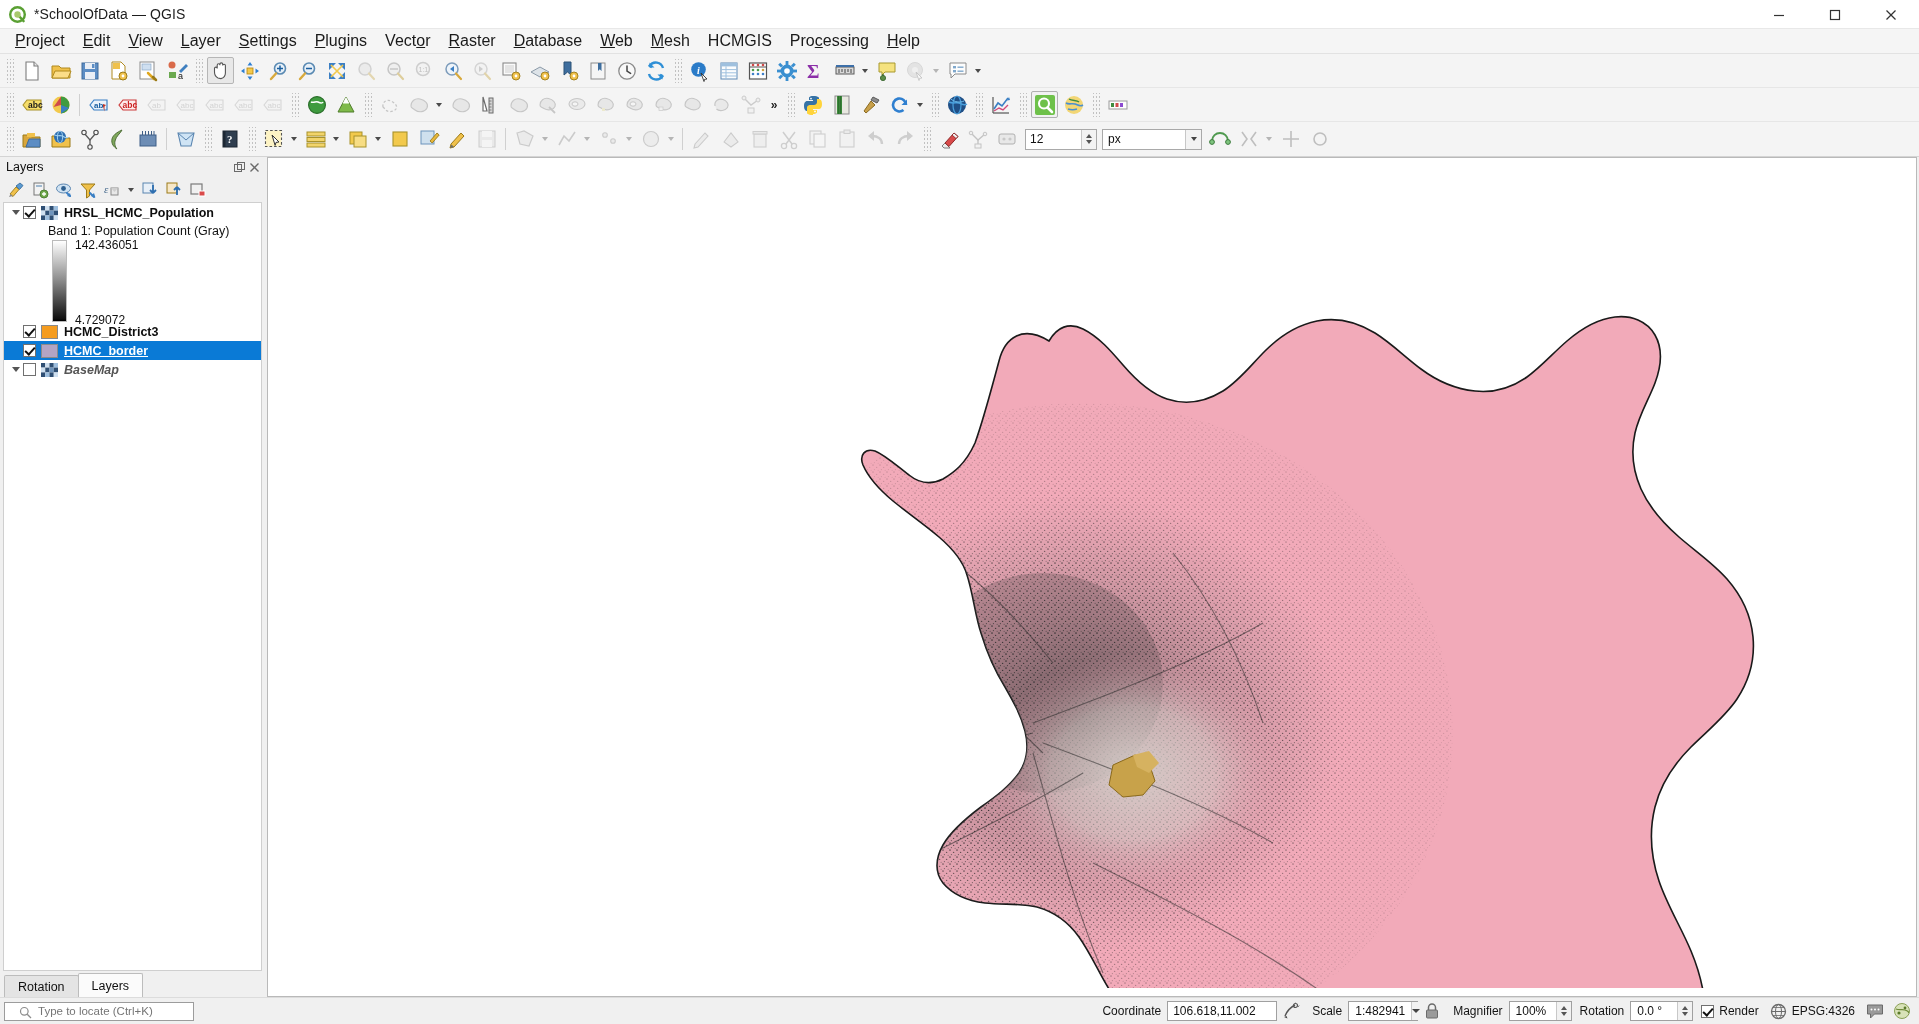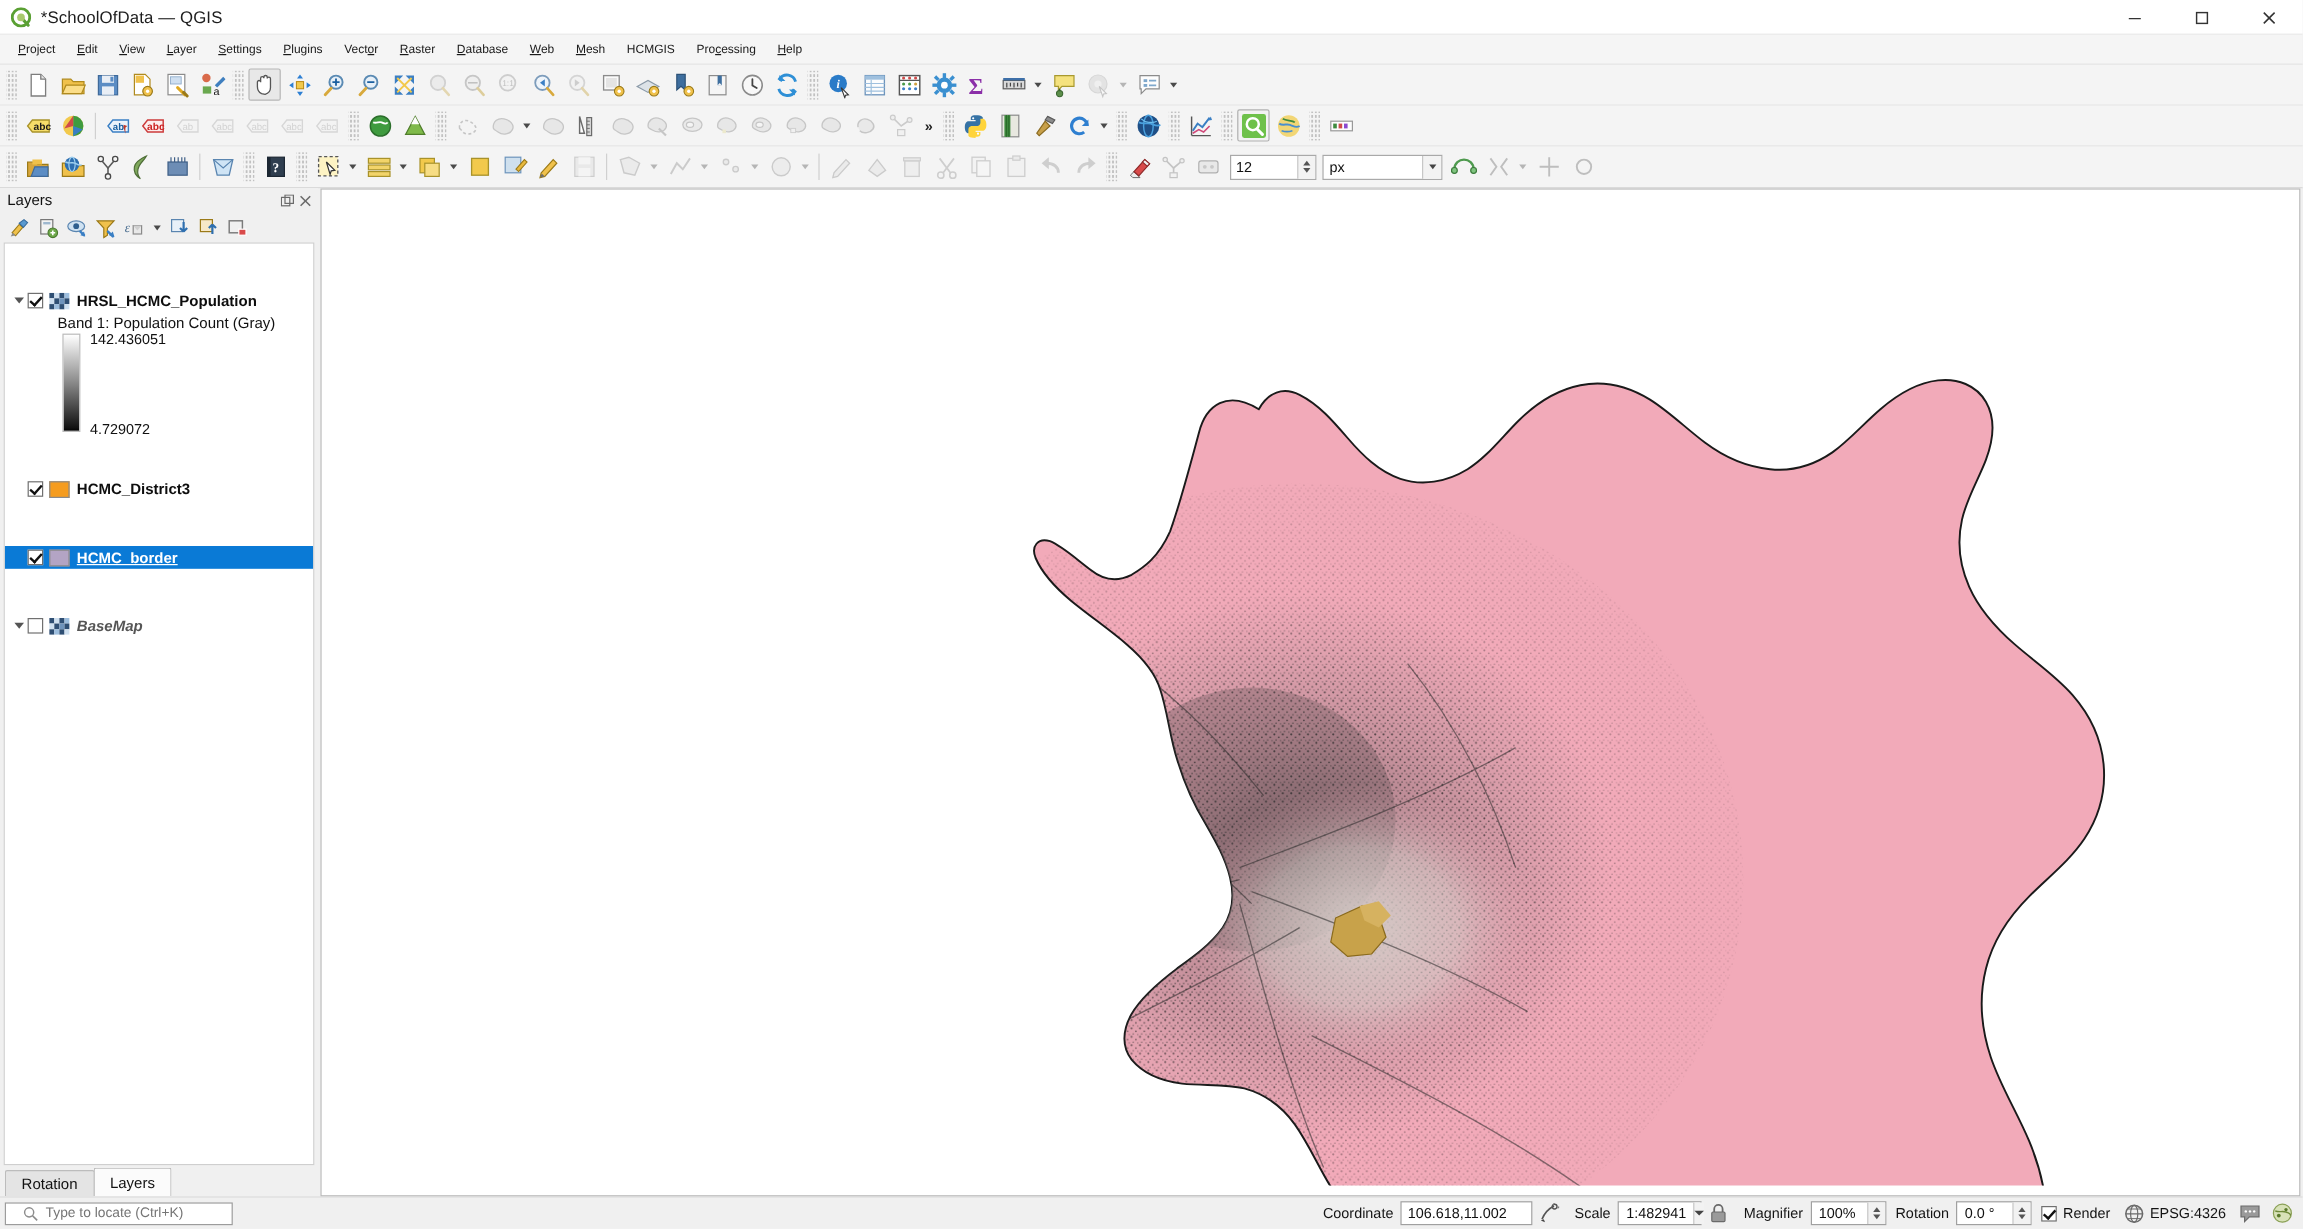--- a/index.html
+++ b/index.html
@@ -40,21 +40,21 @@
 
   
   .menubar {
     height: 25px; min-height: 25px;
     background: #f5f5f5;
     display: flex; align-items: center;
     padding-left: 6px;
     border-bottom: 1px solid #e2e2e2;
   }
   .menu-item {
-    font-size: 10px; color: #1a1a1a;
+    font-size: 16px; color: #1a1a1a;
     padding: 3px 9px; cursor: default; white-space: nowrap;
   }
   .menu-item u { text-decoration: underline; }
 
   
   .toolbars { background: #f4f4f4; border-bottom: 1px solid #d4d4d4; }
   .tbrow {
     height: 34px; display: flex; align-items: center;
     padding-left: 2px;
     border-bottom: 1px solid #e6e6e6;
@@ -141,21 +141,21 @@
     width: 22px; height: 21px; display:flex;align-items:center;justify-content:center;
     border:1px solid transparent; border-radius:2px;
   }
   .lt-caret { width:12px;height:21px;display:flex;align-items:center;justify-content:center; }
   .lt-caret::after{content:"";border-left:3.5px solid transparent;border-right:3.5px solid transparent;border-top:4px solid #4a4a4a;}
 
   .layer-tree {
     flex: 1; background: #ffffff; border: 1px solid #cfcfcf;
     margin: 0 3px 0 3px; overflow: hidden; position: relative;
   }
-  .ltrow { display: flex; align-items: center; height: 19px; padding-left: 4px; margin-top: 38px; }
+  .ltrow { display: flex; align-items: center; height: 19px; padding-left: 4px; }
   .ltrow.selected { background: #0a7ad6; }
   .ltrow.selected .lt-label { color: #ffffff; text-decoration: underline; }
   .expander {
     width: 15px; height: 19px; display:flex;align-items:center;justify-content:center; flex:none;
   }
   .expander::after{content:"";border-left:4px solid transparent;border-right:4px solid transparent;border-top:5px solid #555;}
   .expander.blank::after{display:none;}
   .lt-check {
     width: 13px; height: 13px; border: 1px solid #707070; background: #fff;
     margin-right: 5px; flex: none; position: relative;

